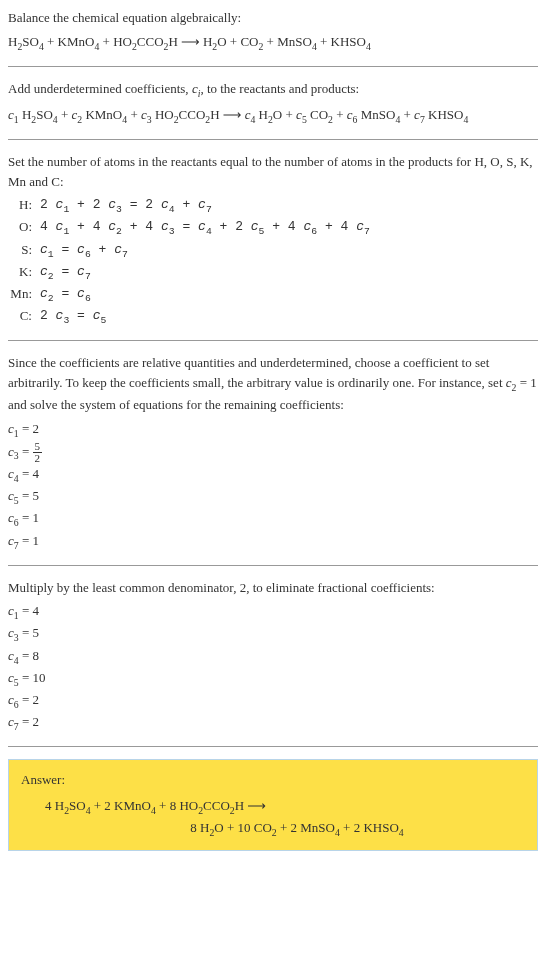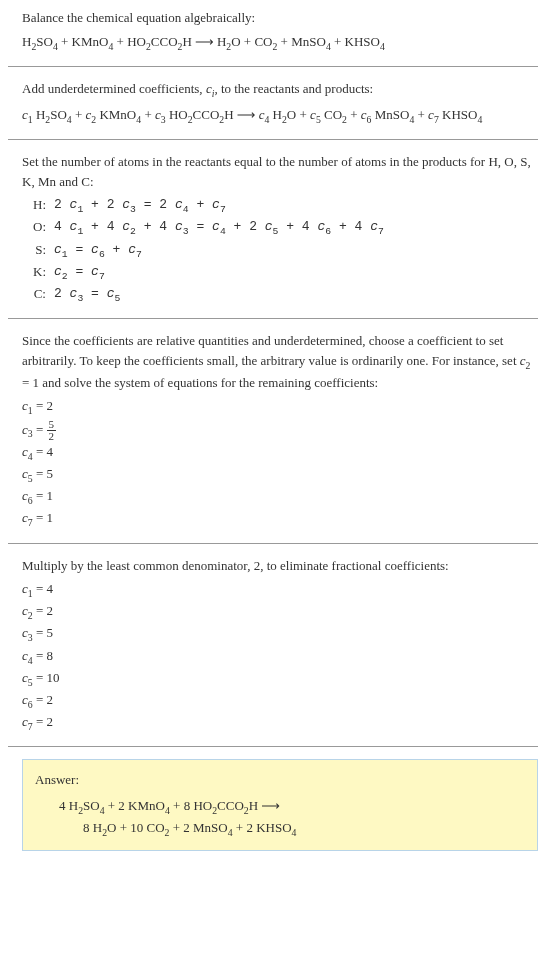--- a/index.html
+++ b/index.html
@@ -13,21 +13,20 @@
       font-size: 13px;
       line-height: 1.5;
       color: #333;
       background: #fff;
       padding: 8px;
       width: 546px;
     }
     
     .section {
       margin-bottom: 12px;
-      margin-left: 14px;
     }
     
     .divider {
       border: none;
       border-top: 1px solid #999;
       margin: 12px 0;
     }
     
     .equation {
       font-family: Georgia, serif;
@@ -91,35 +90,36 @@
     }
     
     .frac-den {
       display: block;
       font-size: 0.85em;
       padding: 0 2px;
     }
     
     .answer-box {
       border: 1px solid #b8d4e8;
-      background: #fef9c3;
+      background: #fde047;
       padding: 10px 12px;
       margin-top: 8px;
     }
     
     .answer-label {
       margin-bottom: 6px;
     }
     
     .answer-eq {
       padding-left: 24px;
     }
     
     .answer-eq-line2 {
       padding-left: 48px;
+      text-align: center;
     }
     
     .arrow {
       font-family: Arial, sans-serif;
     }
   </style>
 </head>
 <body>
 
 <div class="section">
@@ -153,20 +153,24 @@
       <div class="atom-label">O:</div>
       <div class="atom-eq"><span>4 </span><span class="italic">c</span><span class="sub">1</span><span> + 4 </span><span class="italic">c</span><span class="sub">2</span><span> + 4 </span><span class="italic">c</span><span class="sub">3</span><span> = </span><span class="italic">c</span><span class="sub">4</span><span> + 2 </span><span class="italic">c</span><span class="sub">5</span><span> + 4 </span><span class="italic">c</span><span class="sub">6</span><span> + 4 </span><span class="italic">c</span><span class="sub">7</span></div>
     </div>
     <div class="atom-row">
       <div class="atom-label">S:</div>
       <div class="atom-eq"><span class="italic">c</span><span class="sub">1</span><span> = </span><span class="italic">c</span><span class="sub">6</span><span> + </span><span class="italic">c</span><span class="sub">7</span></div>
     </div>
     <div class="atom-row">
       <div class="atom-label">K:</div>
       <div class="atom-eq"><span class="italic">c</span><span class="sub">2</span><span> = </span><span class="italic">c</span><span class="sub">7</span></div>
+    </div>
+    <div class="atom-row">
+      <div class="atom-label">Mn:</div>
+      <div class="atom-eq"><span class="italic">c</span><span class="sub">2</span><span> = </span><span class="italic">c</span><span class="sub">6</span></div>
     </div>
     <div class="atom-row">
       <div class="atom-label">C:</div>
       <div class="atom-eq"><span>2 </span><span class="italic">c</span><span class="sub">3</span><span> = </span><span class="italic">c</span><span class="sub">5</span></div>
     </div>
   </div>
 </div>
 
 <hr class="divider">
 
@@ -183,21 +187,20 @@
     <div class="coeff-line"><span class="italic">c</span><span class="sub">7</span><span> = 1</span></div>
   </div>
 </div>
 
 <hr class="divider">
 
 <div class="section">
   <div>Multiply by the least common denominator, 2, to eliminate fractional coefficients:</div>
   <div class="coeffs">
     <div class="coeff-line"><span class="italic">c</span><span class="sub">1</span><span> = 4</span></div>
-    <div class="coeff-line"><span class="italic">c</span><span class="sub">2</span><span> = 2</span></div>
     <div class="coeff-line"><span class="italic">c</span><span class="sub">3</span><span> = 5</span></div>
     <div class="coeff-line"><span class="italic">c</span><span class="sub">4</span><span> = 8</span></div>
     <div class="coeff-line"><span class="italic">c</span><span class="sub">5</span><span> = 10</span></div>
     <div class="coeff-line"><span class="italic">c</span><span class="sub">6</span><span> = 2</span></div>
     <div class="coeff-line"><span class="italic">c</span><span class="sub">7</span><span> = 2</span></div>
   </div>
 </div>
 
 <hr class="divider">
 

